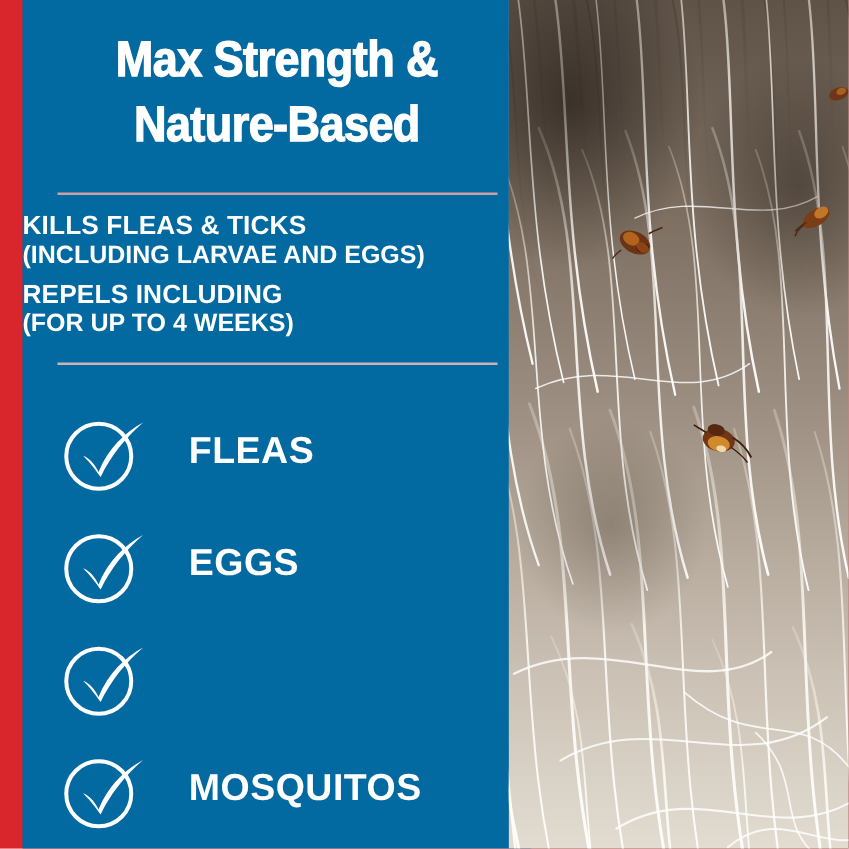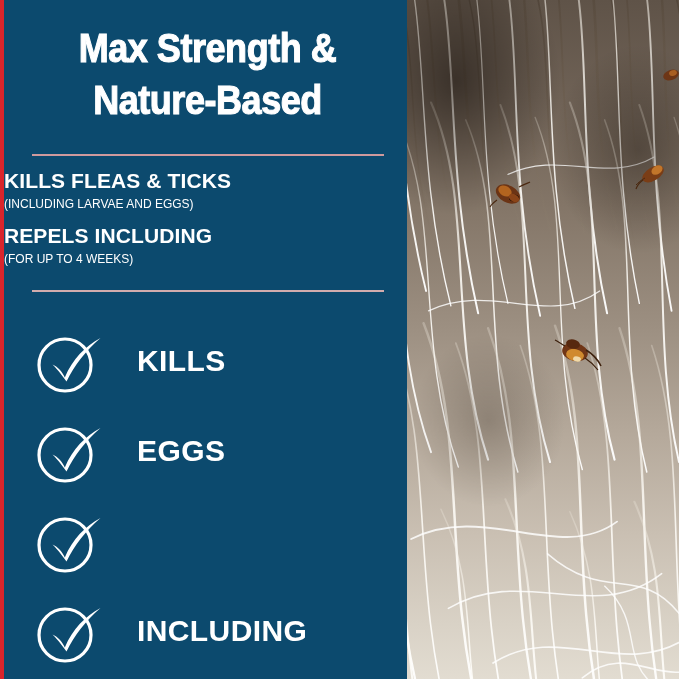--- a/index.html
+++ b/index.html
@@ -15,25 +15,25 @@
     position: relative;
     width: 679px;
     height: 679px;
     overflow: hidden;
     background: #d9252c;
   }
 
   
   .left-panel {
     position: absolute;
-    left: 4px;
+    left: 18px;
     top: 0;
     width: 407px;
     height: 679px;
-    background: #0c4a6e;
+    background: #0369a1;
     overflow: hidden;
   }
 
   .headline {
     position: absolute;
     left: 0;
     top: 22px;
     width: 407px;
     text-align: center;
     color: #ffffff;
@@ -74,22 +74,22 @@
   .claim-main {
     display: block;
     font-size: 21px;
     font-weight: bold;
     line-height: 26px;
     letter-spacing: 0.1px;
     white-space: nowrap;
   }
   .claim-sub {
     display: block;
-    font-size: 12px;
-    font-weight: normal;
+    font-size: 20px;
+    font-weight: bold;
     line-height: 21px;
     letter-spacing: 0px;
     white-space: nowrap;
   }
 
   .check-list {
     position: absolute;
     left: 0;
     top: 316px;
     width: 407px;
@@ -195,21 +195,21 @@
 
     <div class="check-list">
 
       <div class="check-item">
         <span class="check-icon">
           <svg viewBox="0 0 70 70" aria-hidden="true">
             <circle cx="31" cy="39" r="26" fill="none" stroke="#ffffff" stroke-width="3.2"></circle>
             <path d="M18.5 38.5 C23.5 40.5 28.2 45.5 30.8 51.5 C38.5 33.0 51.5 20.0 66.5 12.0 C52.0 24.5 40.5 39.0 32.5 55.5 C30.0 52.0 24.5 44.5 18.5 38.5 Z" fill="#ffffff"></path>
           </svg>
         </span>
-        <span class="check-label">KILLS</span>
+        <span class="check-label">FLEAS</span>
       </div>
 
       <div class="check-item">
         <span class="check-icon">
           <svg viewBox="0 0 70 70" aria-hidden="true">
             <circle cx="31" cy="39" r="26" fill="none" stroke="#ffffff" stroke-width="3.2"></circle>
             <path d="M18.5 38.5 C23.5 40.5 28.2 45.5 30.8 51.5 C38.5 33.0 51.5 20.0 66.5 12.0 C52.0 24.5 40.5 39.0 32.5 55.5 C30.0 52.0 24.5 44.5 18.5 38.5 Z" fill="#ffffff"></path>
           </svg>
         </span>
         <span class="check-label">EGGS</span>
@@ -224,21 +224,21 @@
         </span>
       </div>
 
       <div class="check-item">
         <span class="check-icon">
           <svg viewBox="0 0 70 70" aria-hidden="true">
             <circle cx="31" cy="39" r="26" fill="none" stroke="#ffffff" stroke-width="3.2"></circle>
             <path d="M18.5 38.5 C23.5 40.5 28.2 45.5 30.8 51.5 C38.5 33.0 51.5 20.0 66.5 12.0 C52.0 24.5 40.5 39.0 32.5 55.5 C30.0 52.0 24.5 44.5 18.5 38.5 Z" fill="#ffffff"></path>
           </svg>
         </span>
-        <span class="check-label">INCLUDING</span>
+        <span class="check-label">MOSQUITOS</span>
       </div>
 
     </div>
   </div>
 
   <div class="photo-panel">
     <div class="fur-base2"></div>
     <div class="fur-base"></div>
 
     <div class="fur-strands">

